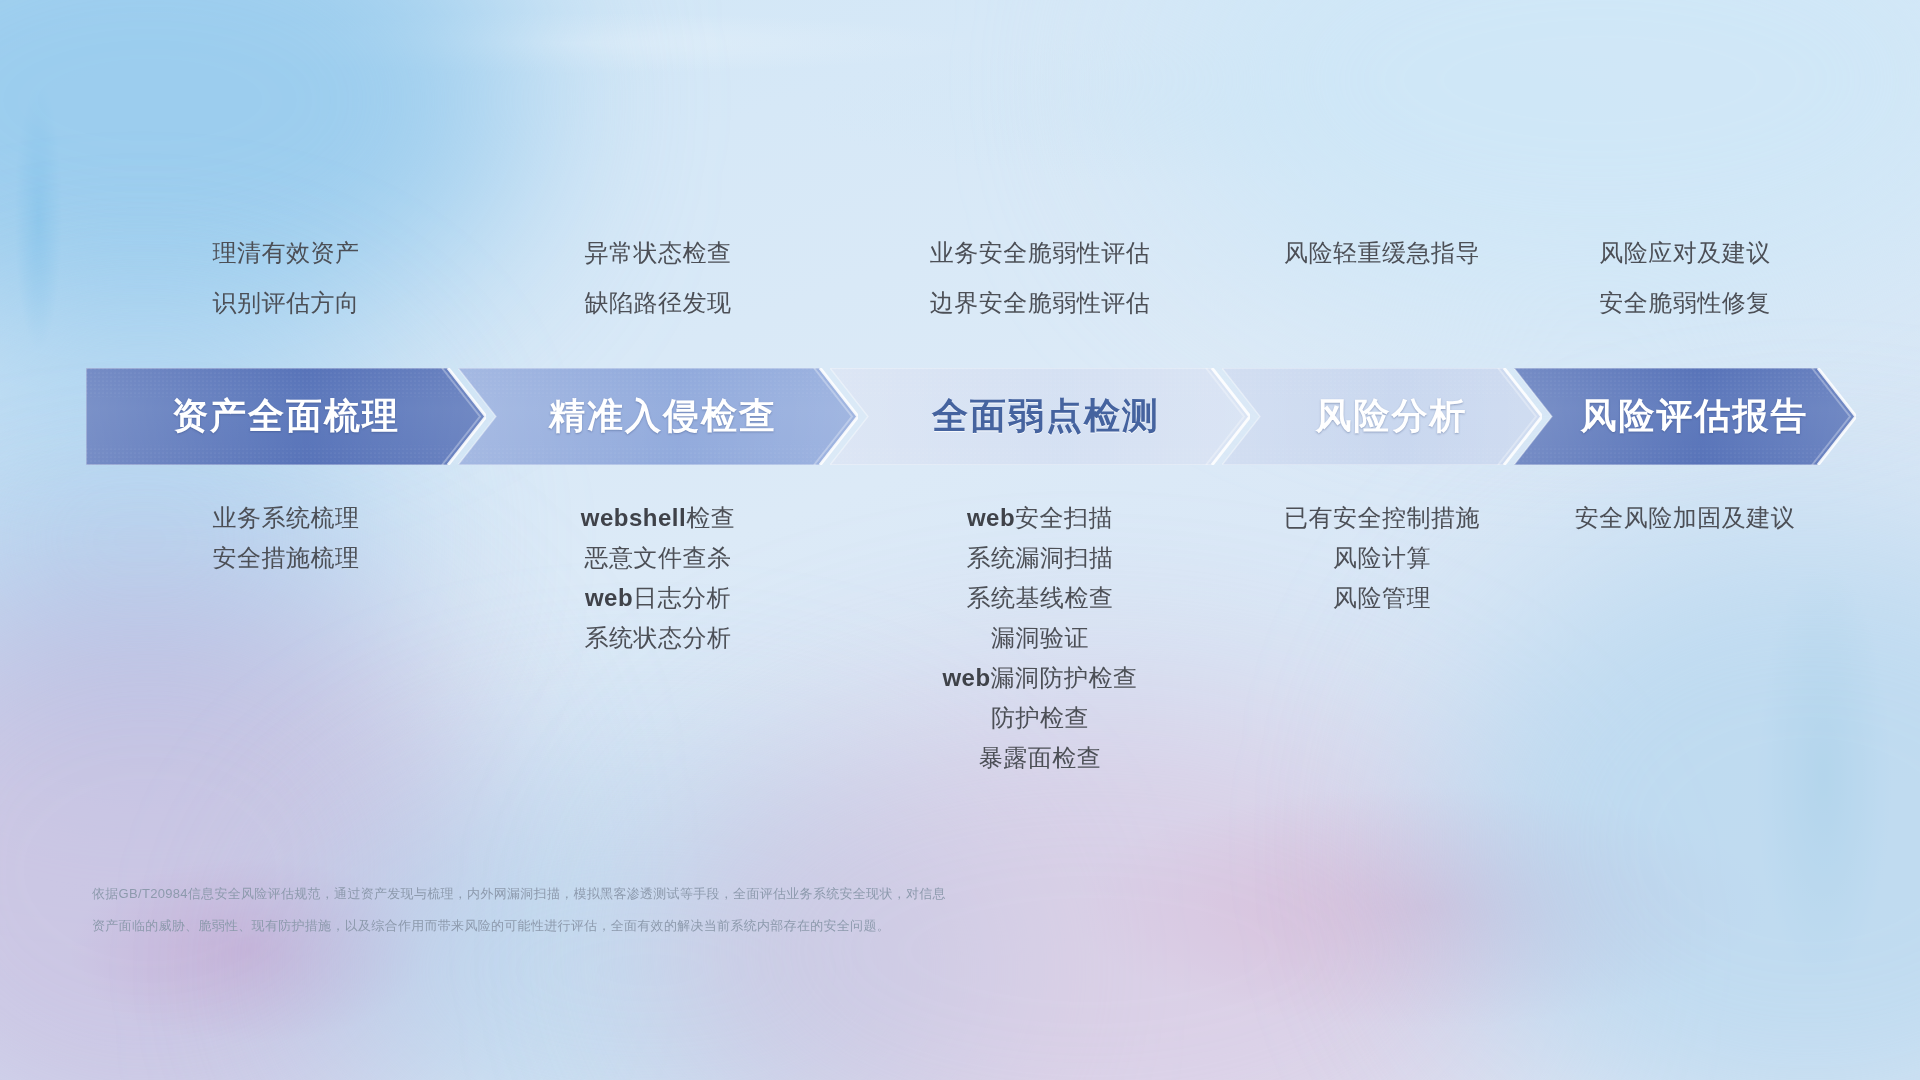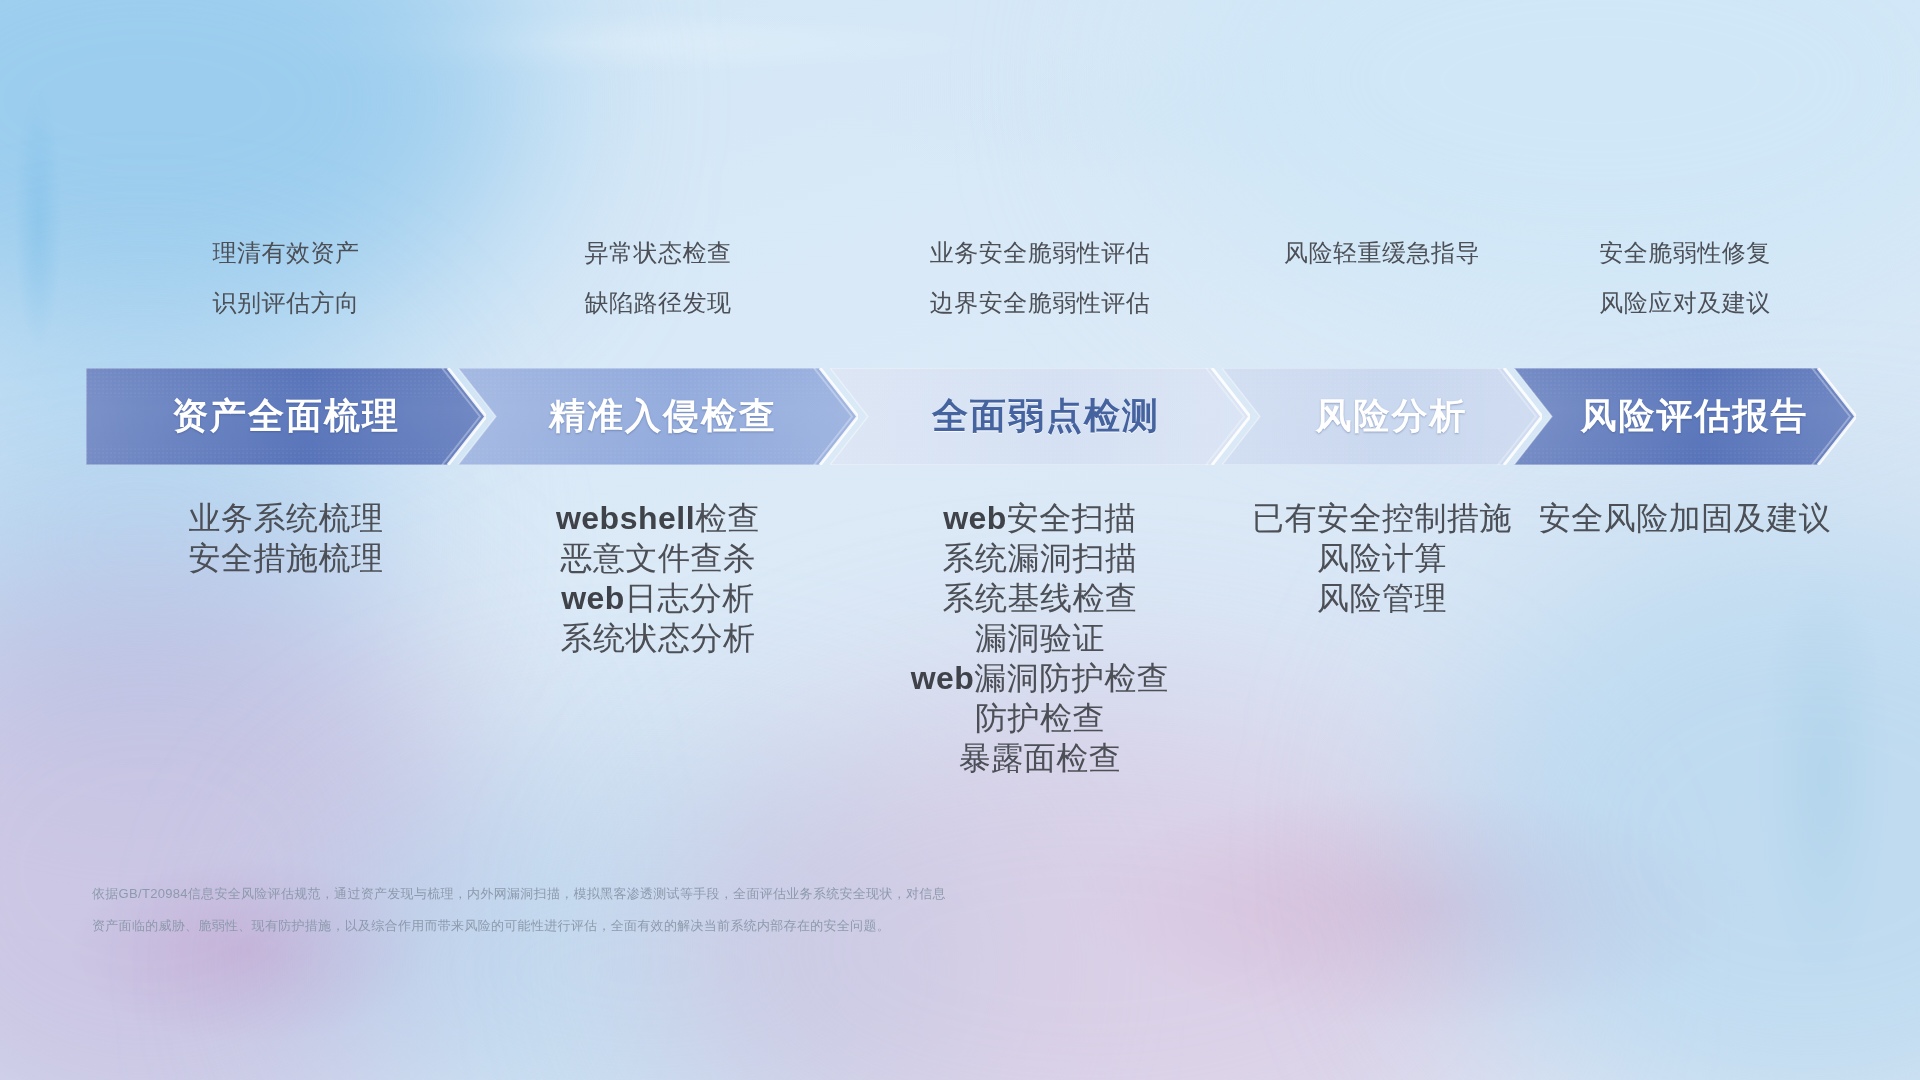--- a/index.html
+++ b/index.html
@@ -51,21 +51,21 @@
     position:relative;z-index:3;font-size:36px;font-weight:700;letter-spacing:2px;
     white-space:nowrap;
   }
   .shape{position:absolute;inset:0;z-index:1;}
   .edge{position:absolute;inset:0;z-index:2;pointer-events:none;}
 
   
   #bottom{position:absolute;left:0;top:498px;width:1920px;display:flex;align-items:flex-start;}
   .bcol{display:flex;flex-direction:column;align-items:center;}
   .bl{
-    color:#4c4f56;font-size:32px;line-height:40px;white-space:nowrap;letter-spacing:.5px;
+    color:#4c4f56;font-size:24px;line-height:40px;white-space:nowrap;letter-spacing:.5px;
   }
   .bl b{font-weight:700;color:#3f4249;}
 
   
   #footer{
     position:absolute;left:92px;top:878px;width:1640px;
     color:#8d9aad;font-size:13px;line-height:32px;letter-spacing:.3px;
   }
   #footer div{white-space:nowrap;}
 </style>
@@ -92,22 +92,22 @@
           <div class="lbl">缺陷路径发现</div>
         </div>
         <div class="col" style="position: absolute; left: 830px; width: 420px;">
           <div class="lbl">业务安全脆弱性评估</div>
           <div class="lbl">边界安全脆弱性评估</div>
         </div>
         <div class="col" style="position: absolute; left: 1222px; width: 320px;">
           <div class="lbl">风险轻重缓急指导</div>
         </div>
         <div class="col" style="position: absolute; left: 1514px; width: 342px;">
+          <div class="lbl">风险应对及建议</div>
           <div class="lbl">安全脆弱性修复</div>
-          <div class="lbl">风险应对及建议</div>
         </div>
       </div>
     <div id="banner">
         <div class="chev" style="left: 0px; width: 400px; z-index: 10;">
           <svg class="shape" viewBox="0 0 400 97" preserveAspectRatio="none">
     <defs>
       <linearGradient id="g0" x1="0" y1="0" x2="0" y2="1">
         <stop offset="0%" stop-color="#4f6cb5" stop-opacity="1"></stop>
         <stop offset="42%" stop-color="#4f6cb5" stop-opacity=".94"></stop>
         <stop offset="100%" stop-color="#4f6cb5" stop-opacity="1"></stop>

